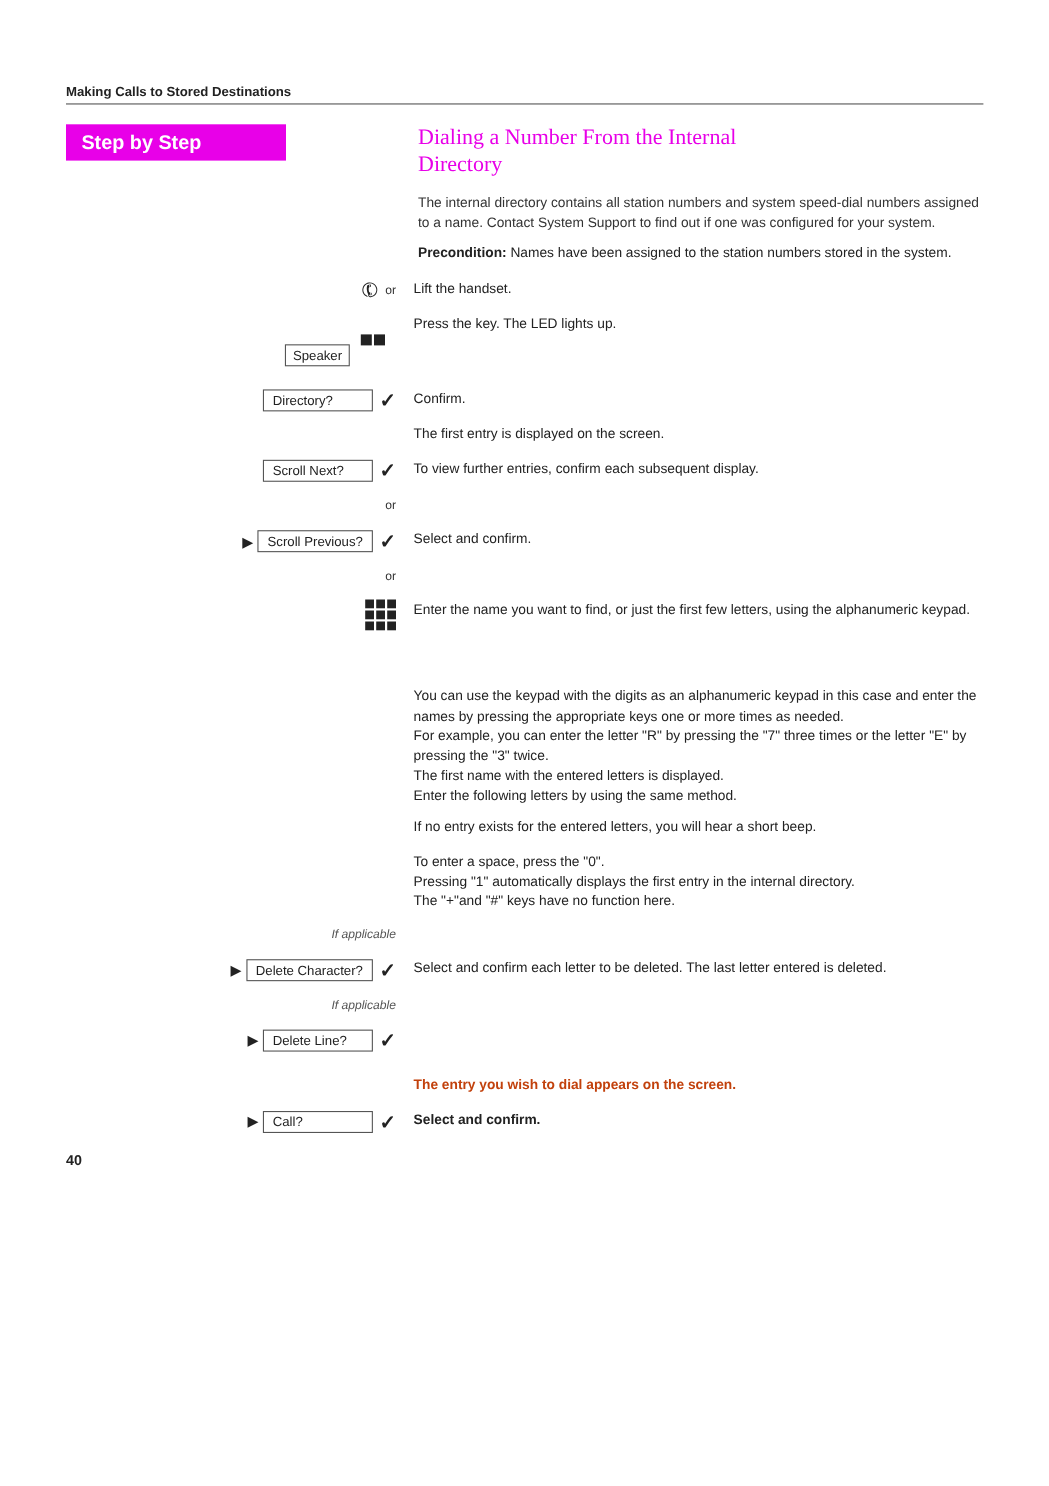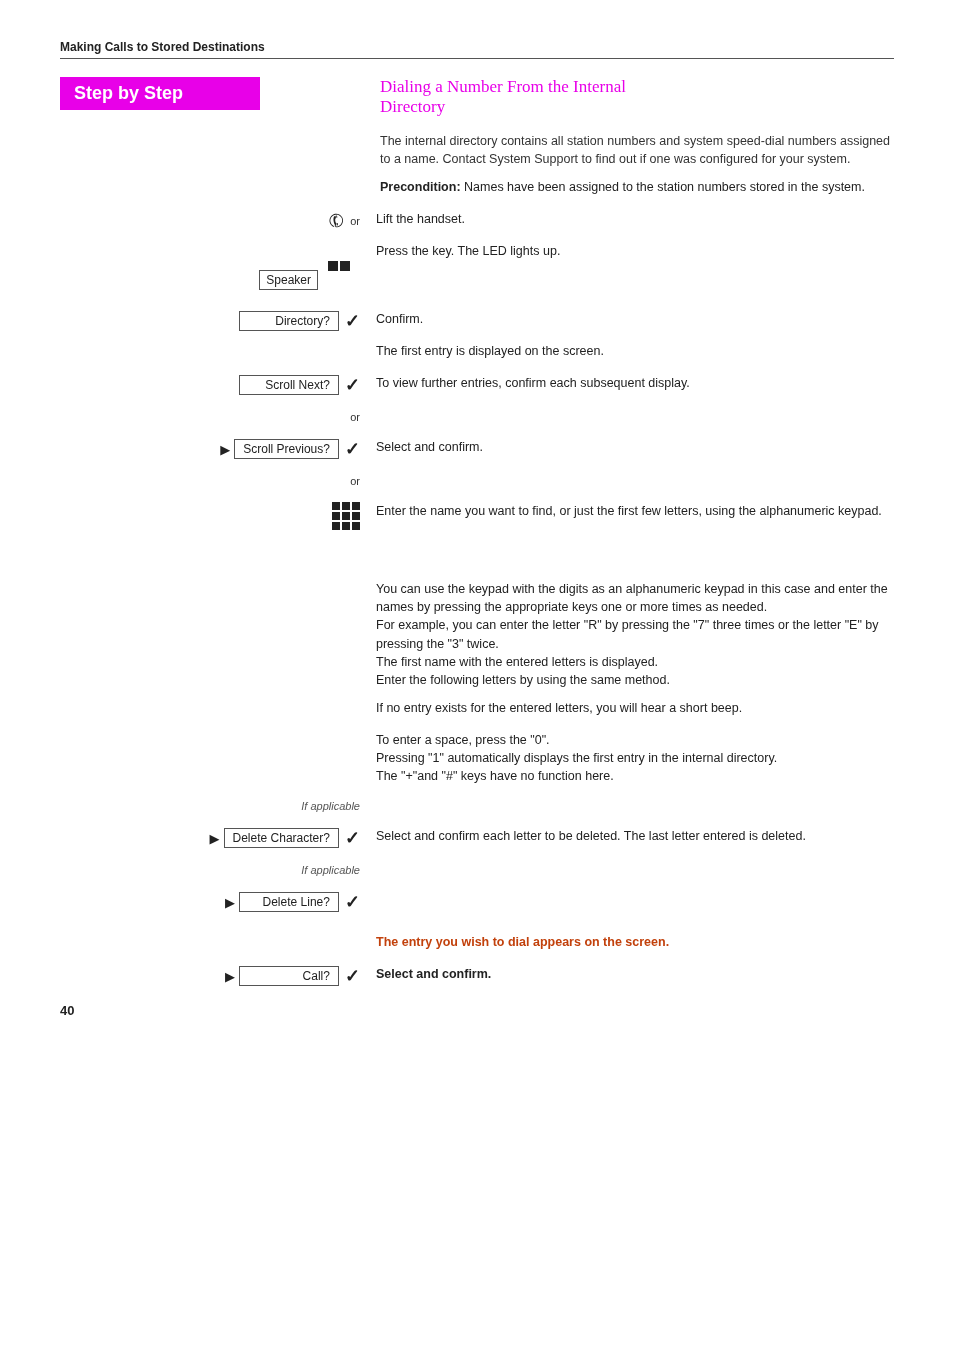--- a/index.html
+++ b/index.html
@@ -13,20 +13,21 @@
       padding: 40px 60px 60px 60px;
     }
 
     .section-header {
       font-size: 12px;
       font-weight: bold;
       color: #222;
       border-bottom: 1.5px solid #555;
       padding-bottom: 4px;
       margin-bottom: 18px;
+      margin-top: 36px;
     }
 
     .step-by-step-box {
       background: #e800e8;
       color: #fff;
       font-weight: bold;
       font-size: 18px;
       padding: 6px 14px;
       display: inline-block;
       margin-bottom: 0;
@@ -44,21 +45,21 @@
       flex-shrink: 0;
       padding-top: 0;
     }
 
     .right-col {
       flex: 1;
       padding-left: 10px;
     }
 
     .page-title {
-      font-size: 17px;
+      font-size: 20px;
       color: #e800e8;
       font-family: Georgia, 'Times New Roman', serif;
       font-weight: normal;
       margin-bottom: 14px;
       line-height: 1.2;
     }
 
     .description-block {
       font-size: 12.5px;
       color: #333;
@@ -101,21 +102,21 @@
       line-height: 1.45;
     }
 
     .step-btn {
       border: 1px solid #555;
       padding: 2px 8px;
       font-size: 12px;
       background: #fff;
       display: inline-block;
       min-width: 100px;
-      text-align: right;
+      text-align: left;
     }
 
     .checkmark {
       font-size: 18px;
       color: #222;
       margin-left: 6px;
       font-weight: bold;
     }
 
     .or-label {

